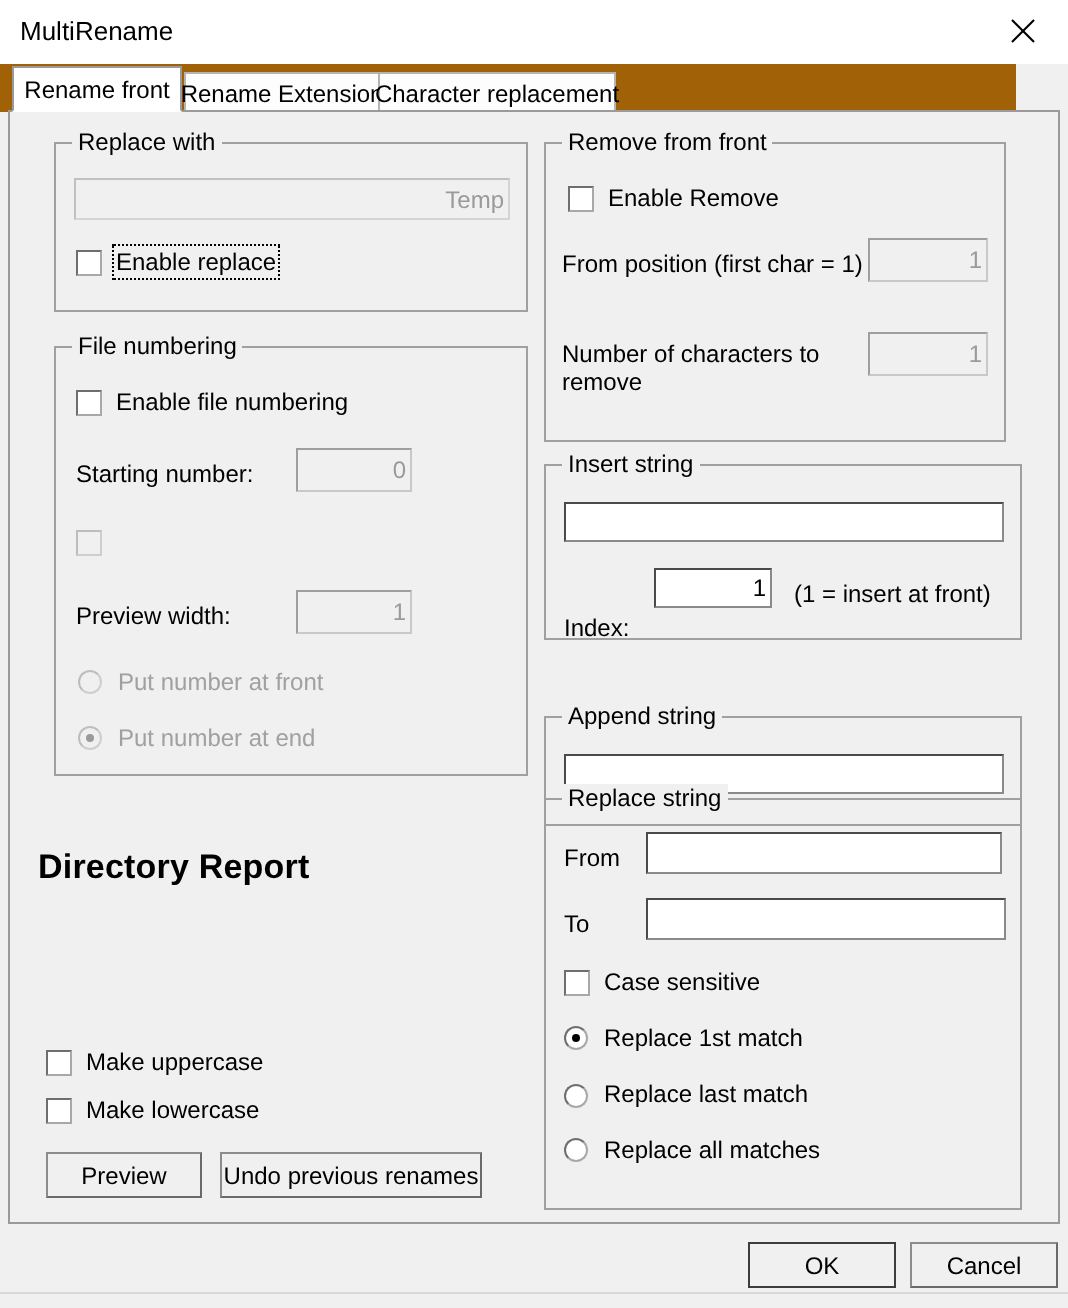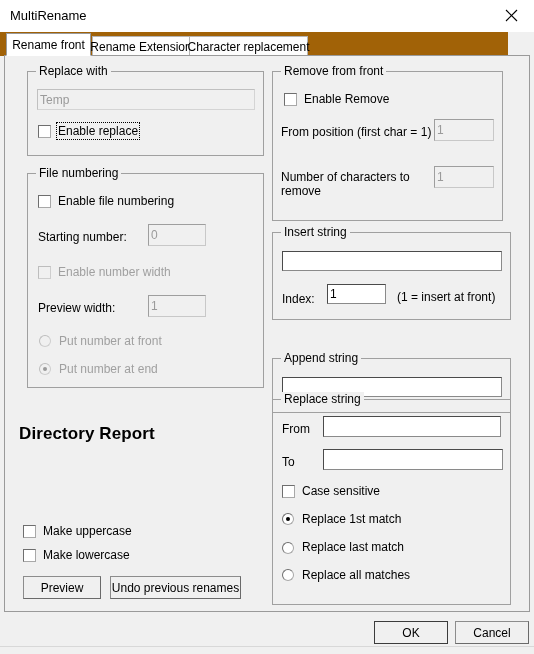--- a/index.html
+++ b/index.html
@@ -125,20 +125,21 @@
     background: #ffffff;
     border: 1px solid #8a8a8a;
     border-top: 1px solid #4a4a4a;
     border-left: 1px solid #4a4a4a;
     font-family: "Liberation Sans", sans-serif;
     font-size: 12px;
     color: #000000;
     padding: 0 2px;
     line-height: normal;
     outline: none;
+    text-align: right;
   }
   .tinput.disabled {
     background: #f0f0f0;
     color: #9a9a9a;
     border: 1px solid #c8c8c8;
     border-top: 1px solid #9e9e9e;
     border-left: 1px solid #9e9e9e;
   }
   .tinput.flat-disabled {
     background: #f0f0f0;
@@ -296,21 +297,20 @@
     <div class="cbrow" style="left:10px; top:20px;">
       <span class="cbbox"></span>
       <span class="cbtext">Enable file numbering</span>
     </div>
 
     <span class="lbl" style="left:10px; top:56px;">Starting number:</span>
     <input class="tinput disabled" type="text" disabled="" style="left: 120px; top: 50px; width: 58px; height: 22px;" value="0">
 
     <div class="cbrow" style="left:10px; top:91px;">
       <span class="cbbox disabled"></span>
-      <span class="cbtext disabled">Enable number width</span>
     </div>
 
     <span class="lbl" style="left:10px; top:127px;">Preview width:</span>
     <input class="tinput disabled" type="text" disabled="" style="left: 120px; top: 121px; width: 58px; height: 22px;" value="1">
 
     <div class="rbrow" style="left:11px; top:160px;">
       <span class="rbcircle disabled"></span>
       <span class="rbtext disabled">Put number at front</span>
     </div>
     <div class="rbrow" style="left:11px; top:188px;">
@@ -348,21 +348,21 @@
     <span class="lbl" style="left:8px; top:53px;">From position (first char = 1)</span>
     <input class="tinput disabled" type="text" disabled="" style="left: 161px; top: 47px; width: 60px; height: 22px;" value="1">
 
     <span class="lbl wrap" style="left:8px; top:98px; width:140px;">Number of characters to remove</span>
     <input class="tinput disabled" type="text" disabled="" style="left: 161px; top: 94px; width: 60px; height: 22px;" value="1">
   </div>
 
   <div class="group" style="left:267px; top:176px; width:239px; height:88px;">
     <span class="group-title">Insert string</span>
     <input class="tinput" type="text" style="left: 9px; top: 18px; width: 220px; height: 20px;" value="">
-    <span class="lbl" style="left:9px; top:59px;">Index:</span>
+    <span class="lbl" style="left:9px; top:74px;">Index:</span>
     <input class="tinput" type="text" style="left: 54px; top: 51px; width: 59px; height: 20px;" value="1">
     <span class="lbl" style="left:124px; top:57px;">(1 = insert at front)</span>
   </div>
 
   <div class="group" style="left:267px; top:273px; width:239px; height:55px;margin-top:29px;">
     <span class="group-title">Append string</span>
     <input class="tinput" type="text" style="left: 9px; top: 18px; width: 220px; height: 20px;" value="">
   </div>
 
   <div class="group" style="left:267px; top:343px; width:239px; height:206px;">

